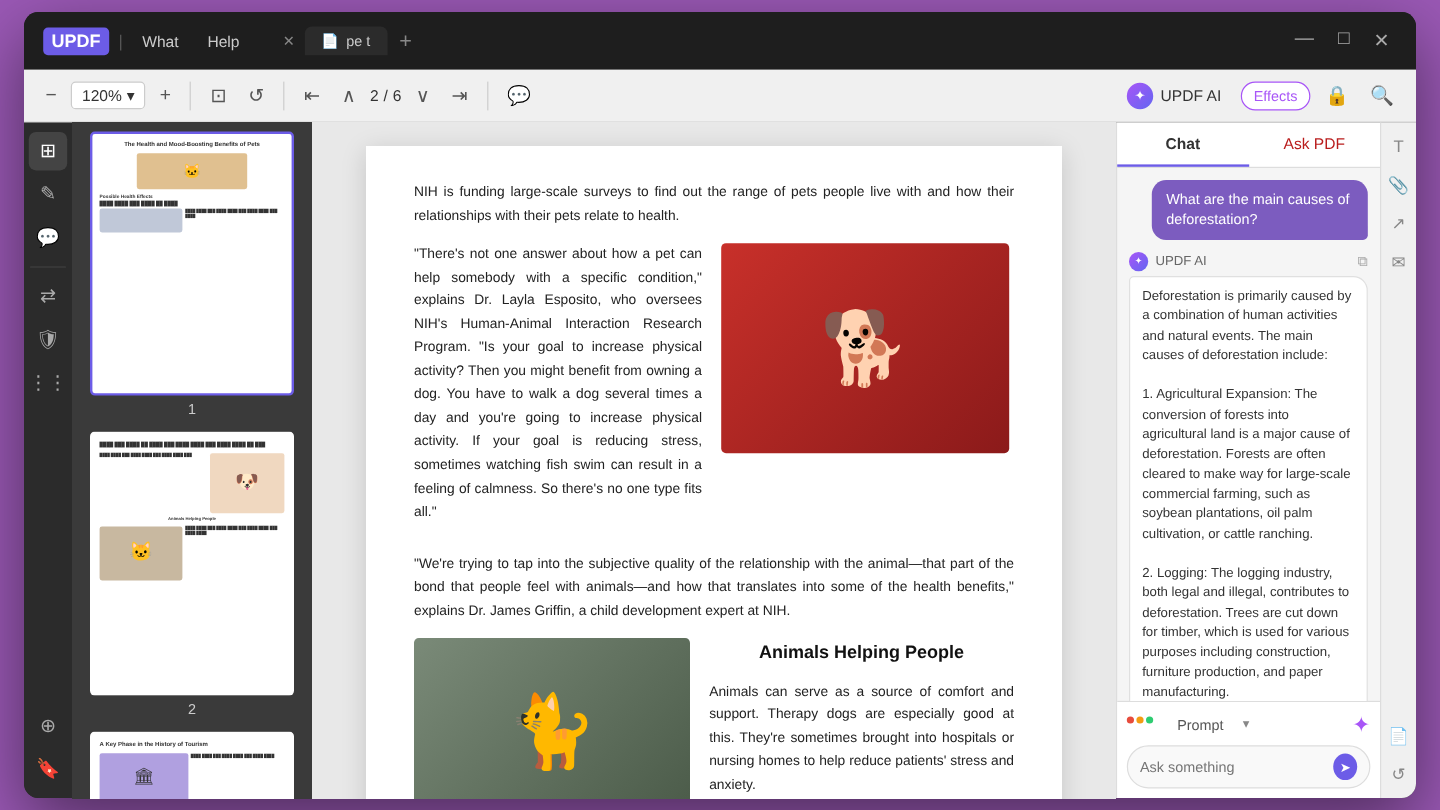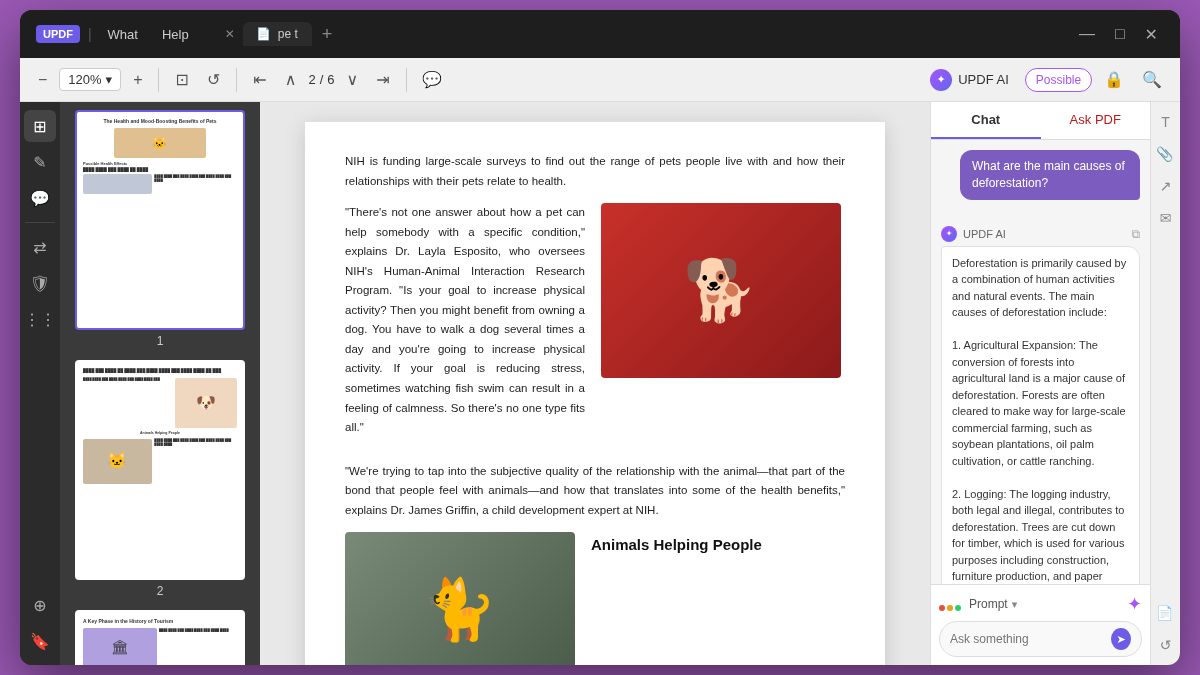--- a/index.html
+++ b/index.html
@@ -34,21 +34,21 @@
       flex-shrink: 0;
     }
     .title-bar-left {
       display: flex;
       align-items: center;
       gap: 8px;
     }
     .updf-logo {
       background: #6c5ce7;
       color: white;
-      font-size: 11px;
+      font-size: 15px;
       font-weight: 700;
       padding: 3px 7px;
       border-radius: 4px;
     }
     .title-divider {
       color: #555;
       font-size: 14px;
     }
     .title-menu-item {
       color: #ccc;
@@ -315,21 +315,21 @@
       color: #333;
       border-bottom: 2px solid #6c5ce7;
       font-weight: 600;
     }
     .ai-messages {
       flex: 1;
       overflow-y: auto;
       padding: 10px;
       display: flex;
       flex-direction: column;
-      gap: 26px;
+      gap: 10px;
     }
     .user-bubble {
       background: #7c5cbf;
       color: white;
       border-radius: 12px 12px 4px 12px;
       padding: 8px 12px;
       font-size: 12px;
       line-height: 1.4;
       align-self: flex-end;
       max-width: 180px;
@@ -381,22 +381,22 @@
       background: #fff;
     }
     .prompt-header {
       display: flex;
       align-items: center;
       justify-content: space-between;
       margin-bottom: 6px;
     }
     .prompt-label {
       display: flex;
-      align-items: flex-end;
-      gap: 4px;
+      align-items: flex-start;
+      gap: 16px;
       font-size: 12px;
       color: #555;
     }
     .prompt-icon {
       display: flex;
       align-items: center;
       gap: 2px;
     }
     .prompt-dot {
       width: 6px;
@@ -539,21 +539,21 @@
     </div>
     <button class="toolbar-btn">∨</button>
     <button class="toolbar-btn">⇥</button>
     <div class="toolbar-divider"></div>
     <button class="toolbar-btn">💬</button>
     <div class="toolbar-spacer"></div>
     <div class="updf-ai-btn">
       <div class="ai-icon">✦</div>
       <span>UPDF AI</span>
     </div>
-    <button class="upgrade-btn">Possible</button>
+    <button class="upgrade-btn">Effects</button>
     <button class="toolbar-icon-btn">🔒</button>
     <button class="toolbar-icon-btn">🔍</button>
   </div>
 
   <div class="main-content">
 
     <div class="left-sidebar-icons">
       <div class="sidebar-icon active">⊞</div>
       <div class="sidebar-icon">✎</div>
       <div class="sidebar-icon">💬</div>
@@ -638,20 +638,21 @@
           </div>
 
           <p style="margin-top:12px;">"We're trying to tap into the subjective quality of the relationship with the animal—that part of the bond that people feel with animals—and how that translates into some of the health benefits," explains Dr. James Griffin, a child development expert at NIH.</p>
 
           <div style="display:flex;gap:16px;margin-top:12px;">
             <div style="width:230px;height:155px;background:linear-gradient(135deg,#7a8a78,#4a5a48);border-radius:4px;display:flex;align-items:center;justify-content:center;font-size:60px;flex-shrink:0;overflow:hidden;">
               <span>🐈</span>
             </div>
             <div>
               <div class="section-title">Animals Helping People</div>
+              <p>Animals can serve as a source of comfort and support. Therapy dogs are especially good at this. They're sometimes brought into hospitals or nursing homes to help reduce patients' stress and anxiety.</p>
 
             </div>
           </div>
         </div>
       </div>
     </div>
 
     <div class="ai-panel">
 
       <div class="ai-tabs">

